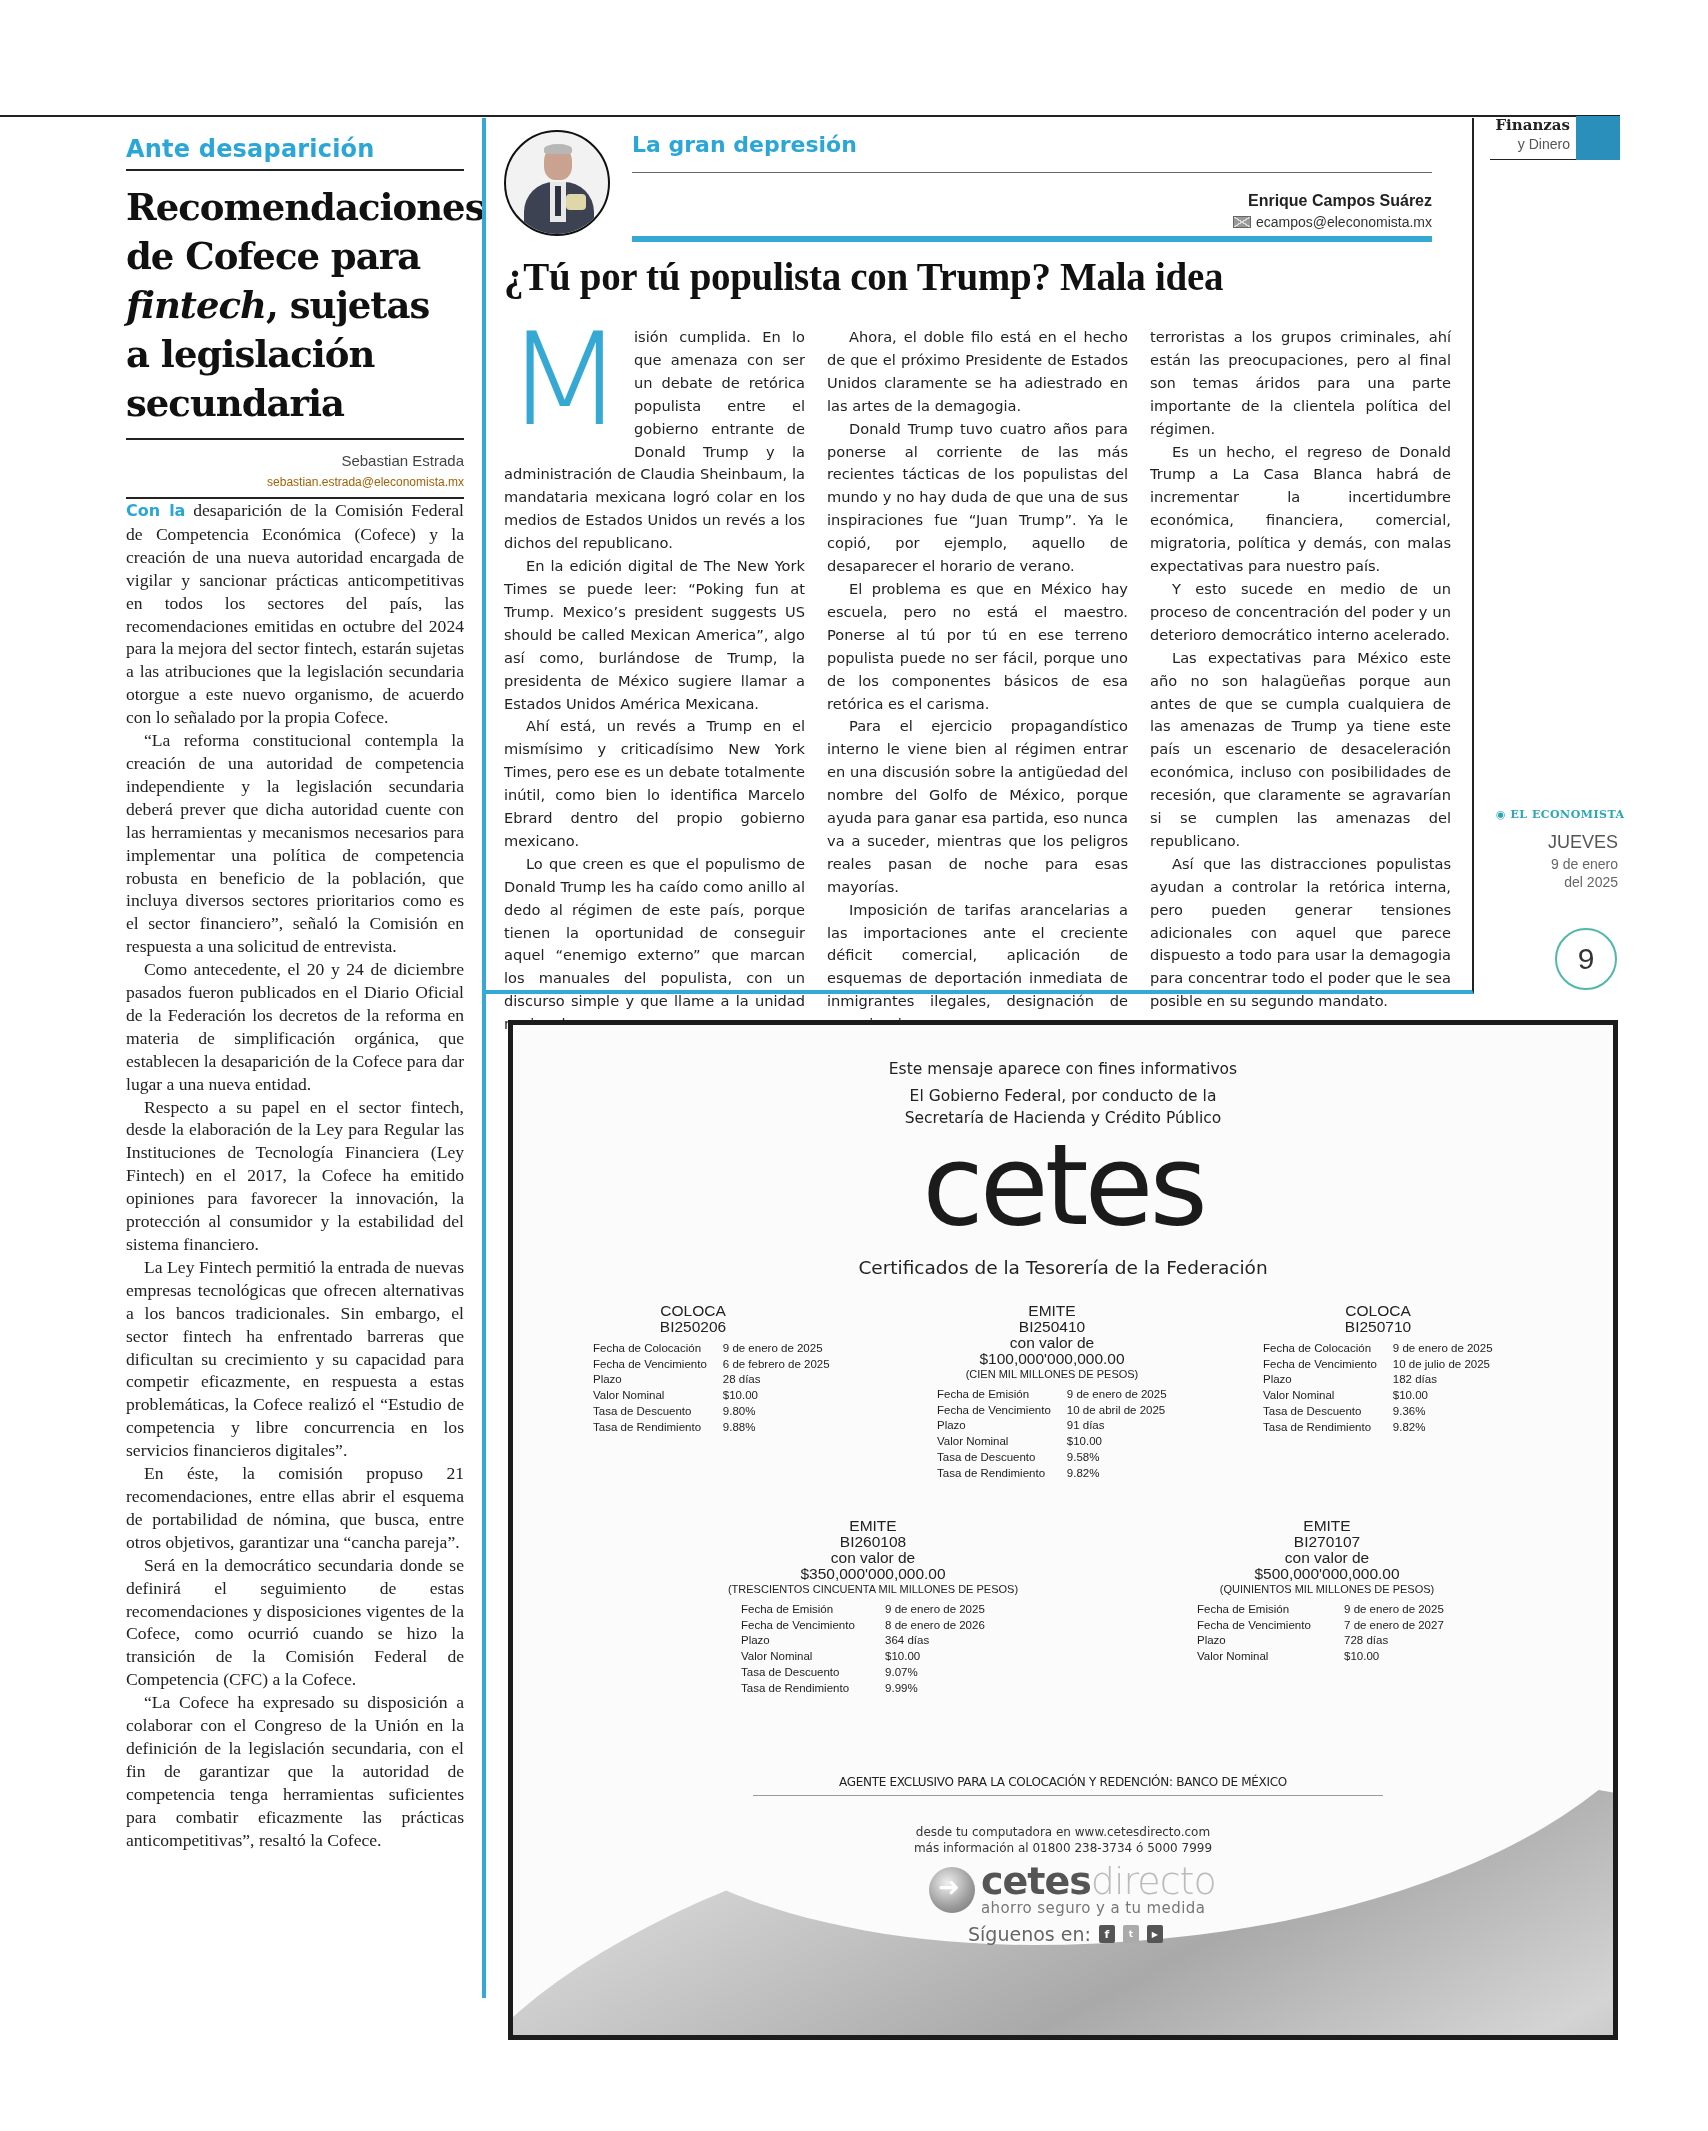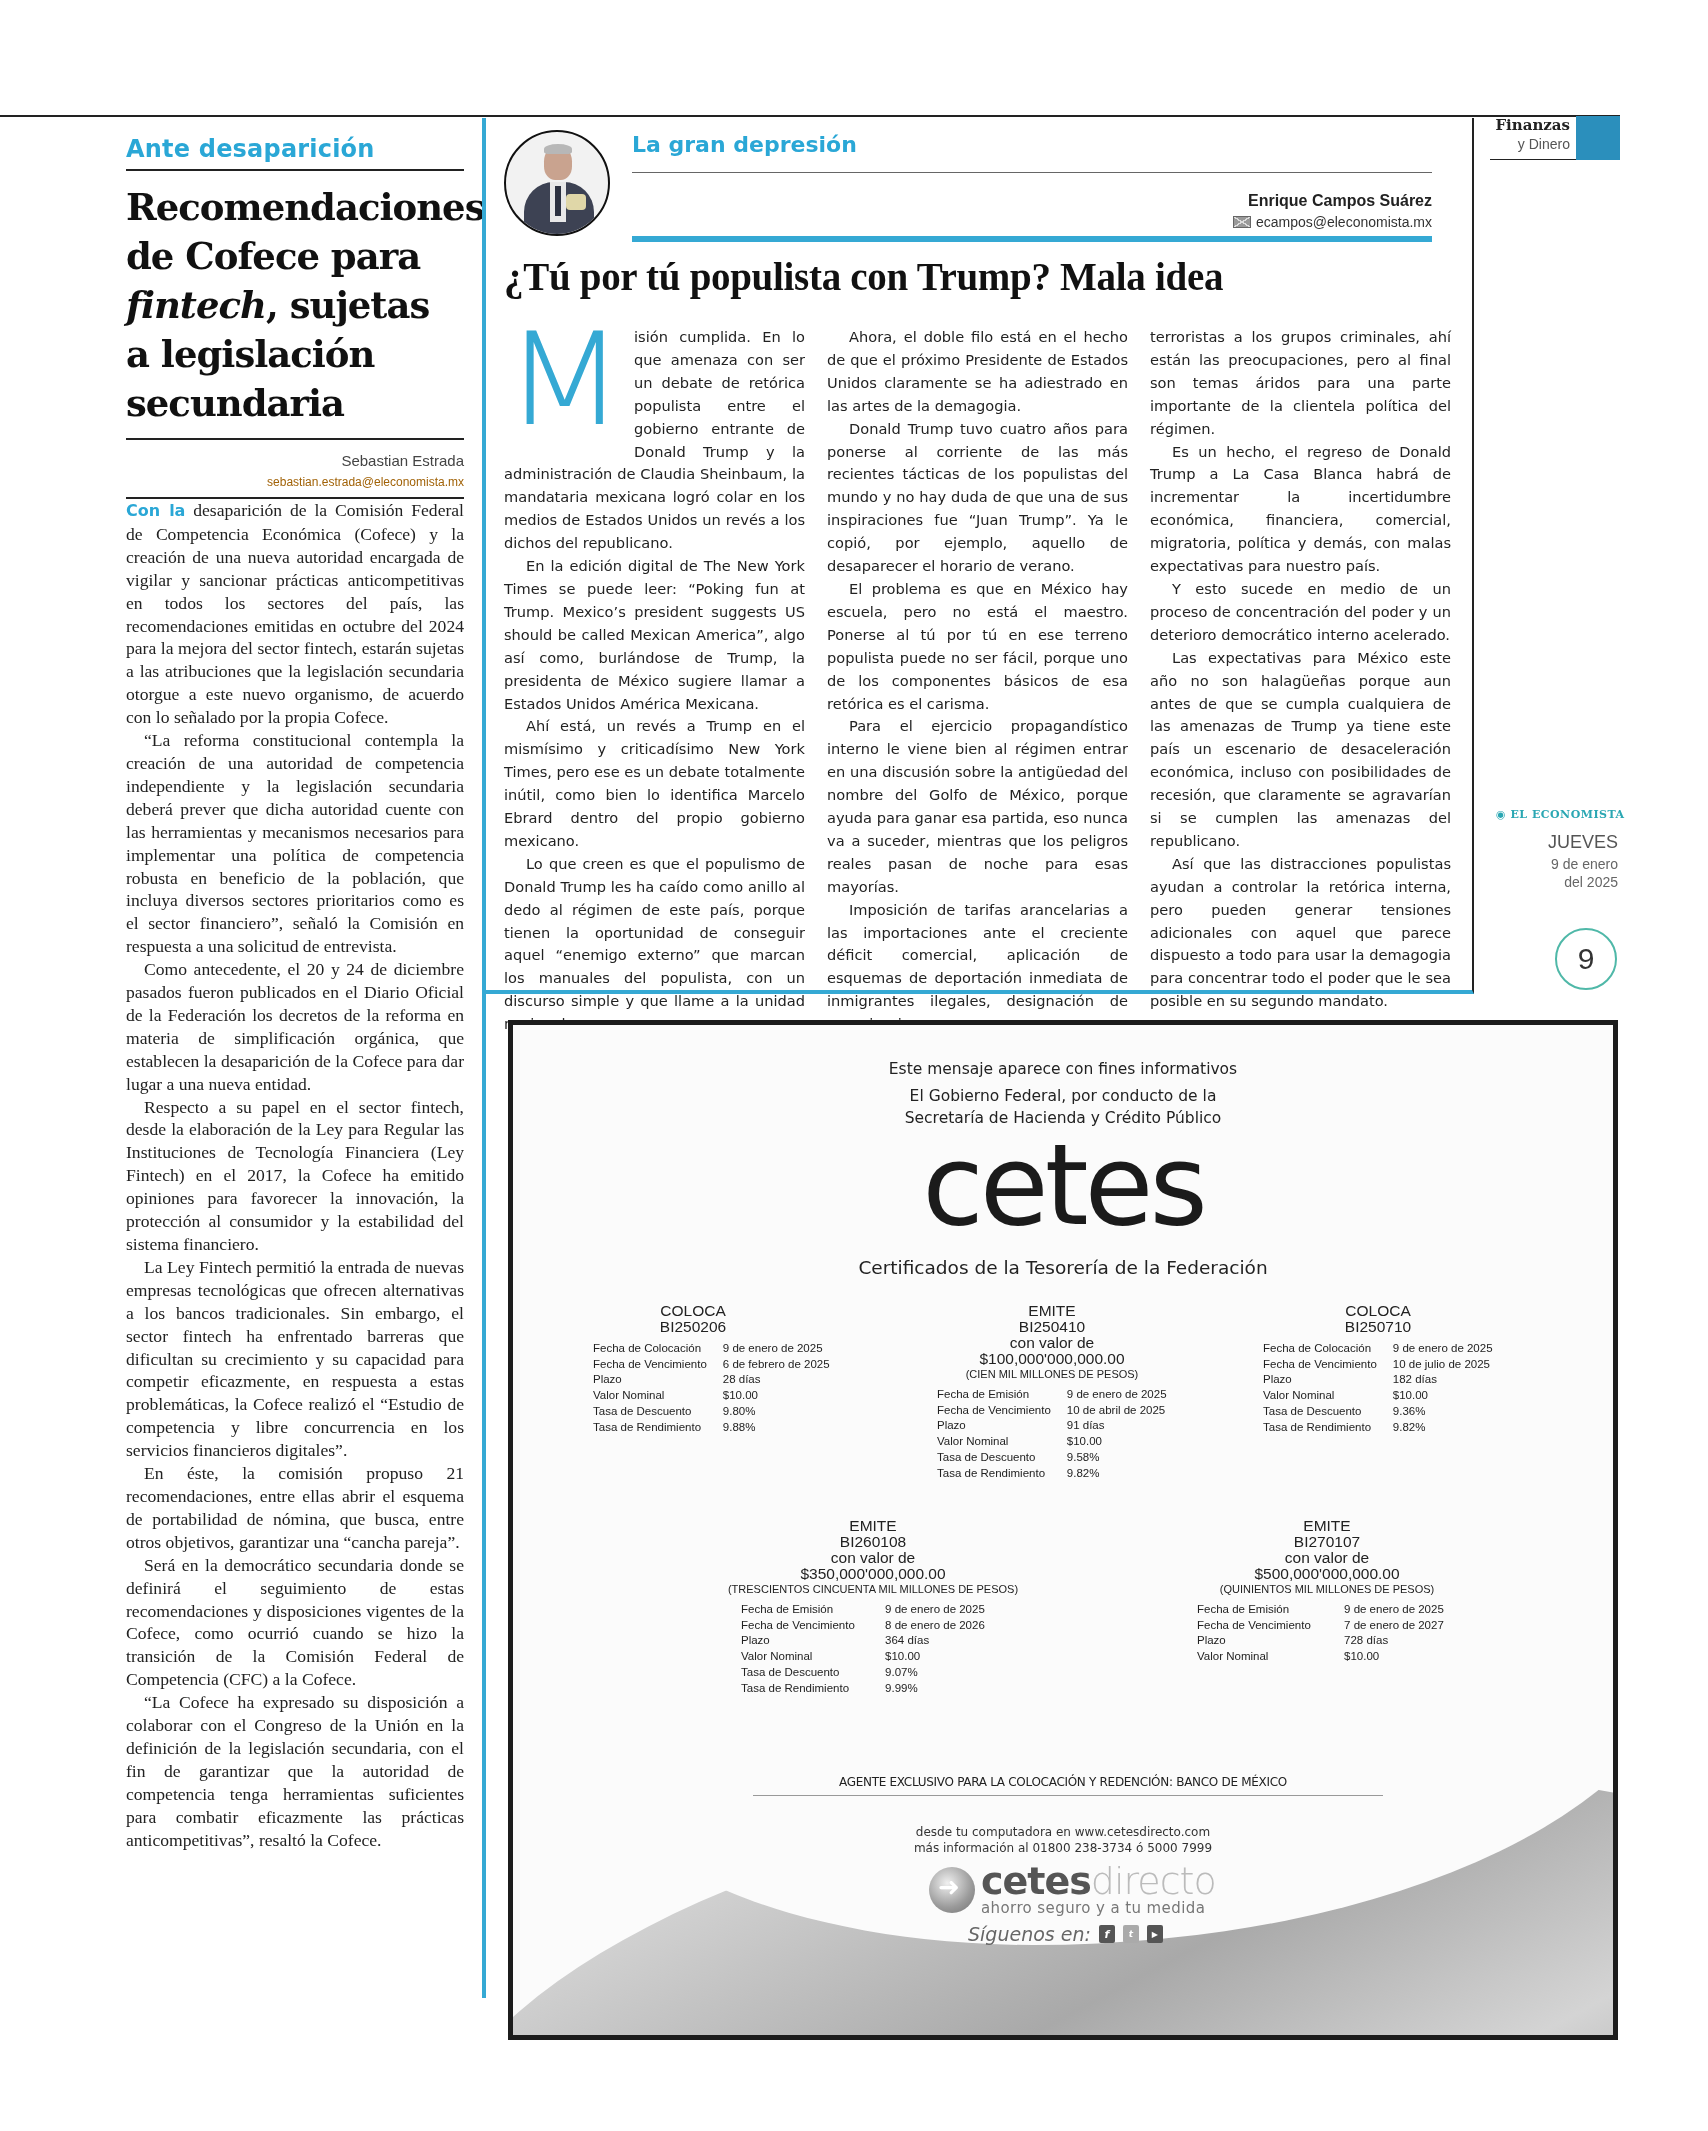--- a/index.html
+++ b/index.html
@@ -80,21 +80,21 @@
   .agent { position: absolute; left: 0; width: 100%; top: 750px; text-align: center; font-size: 12px; color: #222; letter-spacing: -0.3px; }
   .agent-rule { position: absolute; left: 240px; top: 770px; width: 630px; height: 1px; background: #999; }
   .buy { position: absolute; left: 0; width: 100%; text-align: center; font-size: 12px; color: #333; }
   .cd-logo { position: absolute; left: 416px; top: 838px; display: flex; align-items: center; gap: 6px; }
   .cd-circle { width: 46px; height: 46px; border-radius: 50%; background: radial-gradient(circle at 40% 35%, #f0f0f0 0%, #9a9a9a 60%, #6f6f6f 100%); position: relative; }
   .cd-circle:after { content: "➜"; position: absolute; left: 9px; top: 5px; font-size: 26px; color: #fff; }
   .cd-word { font-family: "DejaVu Sans", sans-serif; font-size: 38px; line-height: 36px; letter-spacing: -1px; }
   .cd-word .a { color: #555; font-weight: bold; }
   .cd-word .b { color: #bbb; font-weight: 300; }
   .cd-tag { font-family: "DejaVu Sans", sans-serif; font-size: 15px; color: #777; letter-spacing: 0.4px; }
-  .follow { position: absolute; left: 455px; top: 898px; display: flex; align-items: center; gap: 8px; font-family: "DejaVu Sans", sans-serif; font-size: 19px; color: #666; font-style: italic; }
+  .follow { position: absolute; left: 455px; top: 898px; display: flex; align-items: center; gap: 8px; font-family: "DejaVu Sans", sans-serif; font-size: 19px; color: #666; }
   .soc { width: 16px; height: 18px; display: inline-flex; align-items: center; justify-content: center; font-size: 11px; color: #fff; font-weight: bold; border-radius: 2px; }
   .soc.fb { background: #555; }
   .soc.tw { background: #aaa; font-size: 9px; }
   .soc.yt { background: #555; font-size: 8px; }
 </style>
 </head>
 <body>
 
 <div class="top-rule"></div>
 

